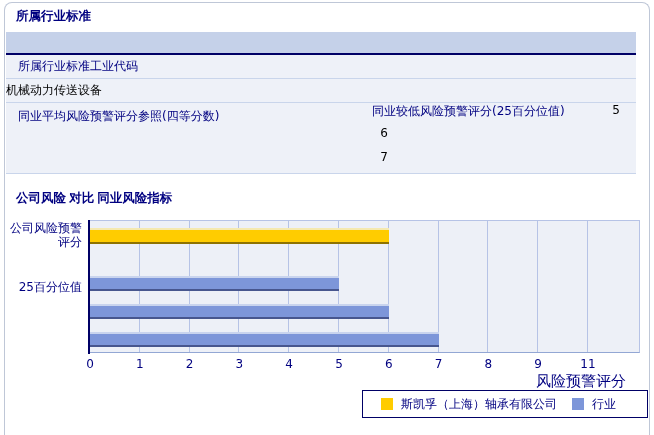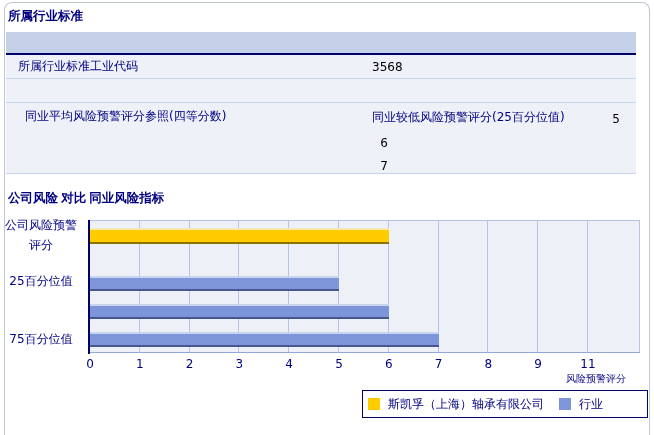--- a/index.html
+++ b/index.html
@@ -1,76 +1,76 @@
 <!DOCTYPE html>
 <html><head>
 <meta charset="utf-8">
 <style>
   * { margin:0; padding:0; box-sizing:border-box; }
   html,body { width:654px; height:435px; background:#fff;
     font-family:"DejaVu Sans","Liberation Sans",sans-serif; overflow:hidden; }
   .frame { position:absolute; left:4px; top:2px; width:646px; height:440px;
     border:1px solid #bfc7d7; border-bottom:none; border-radius:8px 8px 0 0; background:#fff; }
 
-  .sec-title { position:absolute; left:8px; font-size:12.5px; font-weight:bold; color:#000080; }
+  .sec-title { position:absolute; left:16px; font-size:12.5px; font-weight:bold; color:#000080; }
   #title1 { top:8px; }
   #title2 { top:190px;font-family:Liberation Serif, serif; }
 
   
   .tbl { position:absolute; left:6px; top:32px; width:630px; font-size:12px; color:#000080; }
   .tbl-head { height:23px; background:#c5d1e9; border-bottom:2px solid #000066; }
   .row { display:flex; border-bottom:1px solid #c9d5eb; background:#eef1f8; }
   .row-simple { height:24px; align-items:center; }
   .cell-label { width:366px; padding-left:12px; }
   .cell-value { flex:1; color:#000; }
   .row-group { height:71px; }
-  .group-label { width:366px; padding-left:19px; padding-top:5px; }
+  .group-label { width:366px; padding-left:12px; padding-top:5px; }
   .subrows { flex:1; display:flex; flex-direction:column; }
-  .subrow { height:23.6px; display:flex; align-items:flex-end; }
+  .subrow { height:23.6px; display:flex; align-items:flex-start; }
   .subrow-label { flex:1; }
   .subrow-value { width:32px; text-align:right; padding-right:16px; color:#000; }
 
   
   .plot { position:absolute; left:90px; top:220px; width:550px; height:133px;
     background:#edf0f7; border-top:1px solid #b6c3e6; border-right:1px solid #b6c3e6;
     border-bottom:1px solid #93a7d4; }
   .yaxis-line { position:absolute; left:88px; top:220px; width:2px; height:134px; background:#000066; }
   .gridline { position:absolute; top:0; width:1px; height:100%; background:#b6c3e6; }
   .bar { position:absolute; left:0; }
   .bar-company { border-top:2px solid #f5e9b0; border-bottom:2px solid #8e7200; }
   .bar-industry { border-top:2px solid #c9d4ee; border-bottom:2px solid #47568e; }
   .ylabels { position:absolute; left:0; top:220px; width:82px; height:134px; font-size:12px; color:#000080; }
-  .ylabel { position:absolute; right:0; width:82px; text-align:center; transform:translateY(-50%); line-height:20px; }
+  .ylabel { position:absolute; right:0; width:82px; text-align:right; transform:translateY(-50%); line-height:14px; }
   .xticks { position:absolute; left:90px; top:357px; height:14px; font-size:12px; color:#000080; }
   .xtick { position:absolute; width:22px; text-align:center; }
-  .xaxis-label { position:absolute; right:28px; top:372px; font-size:10px; color:#000080; }
+  .xaxis-label { position:absolute; right:28px; top:372px; font-size:15px; color:#000080; }
 
   
   .legend { position:absolute; left:362px; top:390px; width:286px; height:28px;
     border:1.5px solid #000066; background:#fff; display:flex; align-items:center;
-    padding-left:5px; font-size:12px; color:#000080; }
+    padding-left:18px; font-size:12px; color:#000080; }
   .swatch { width:12px; height:12px; display:inline-block; margin-right:8px; }
   .legend-gap { width:15px; }
 </style>
 </head>
 <body>
 
 <div class="frame"></div>
 
 <div class="sec-title" id="title1">所属行业标准</div>
 
 <div class="tbl">
   <div class="tbl-head"></div>
 
   <div class="row row-simple">
     <div class="cell-label">所属行业标准工业代码</div>
-    <div class="cell-value">3568</div>
   </div>
 
   <div class="row row-simple">
+    <div class="cell-value">机械动力传送设备</div>
   </div>
 
   <div class="row row-group">
     <div class="group-label">同业平均风险预警评分参照(四等分数)</div>
     <div class="subrows">
       <div class="subrow">
         <div class="subrow-label">同业较低风险预警评分(25百分位值)</div>
         <div class="subrow-value">5</div>
       </div>
       <div class="subrow">
@@ -80,22 +80,21 @@
         <div class="subrow-value">7</div>
       </div>
     </div>
   </div>
 </div>
 
 <div class="sec-title" id="title2">公司风险 对比 同业风险指标</div>
 
 <div class="ylabels">
     <div class="ylabel" style="top: 15px;">公司风险预警评分</div>
-    <div class="ylabel" style="top: 61px;">25百分位值</div>
-    <div class="ylabel" style="top: 118.5px;">75百分位值</div>
+    <div class="ylabel" style="top: 67px;">25百分位值</div>
   </div>
 <div class="plot">
     <div class="gridline" style="left: 48.8px;"></div>
     <div class="gridline" style="left: 98.6px;"></div>
     <div class="gridline" style="left: 148.4px;"></div>
     <div class="gridline" style="left: 198.2px;"></div>
     <div class="gridline" style="left: 248px;"></div>
     <div class="gridline" style="left: 297.8px;"></div>
     <div class="gridline" style="left: 347.6px;"></div>
     <div class="gridline" style="left: 397.4px;"></div>

